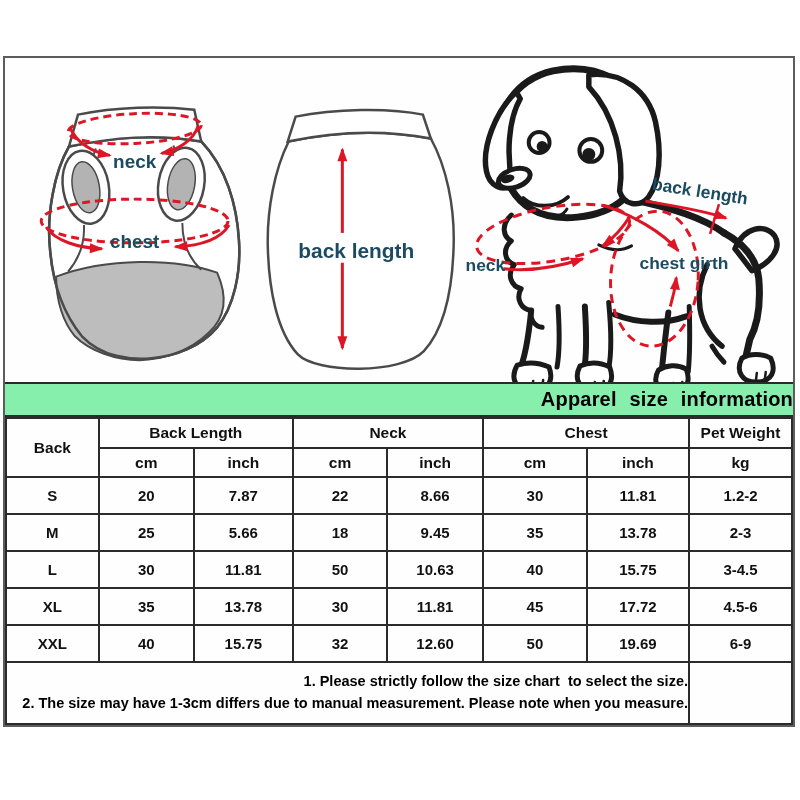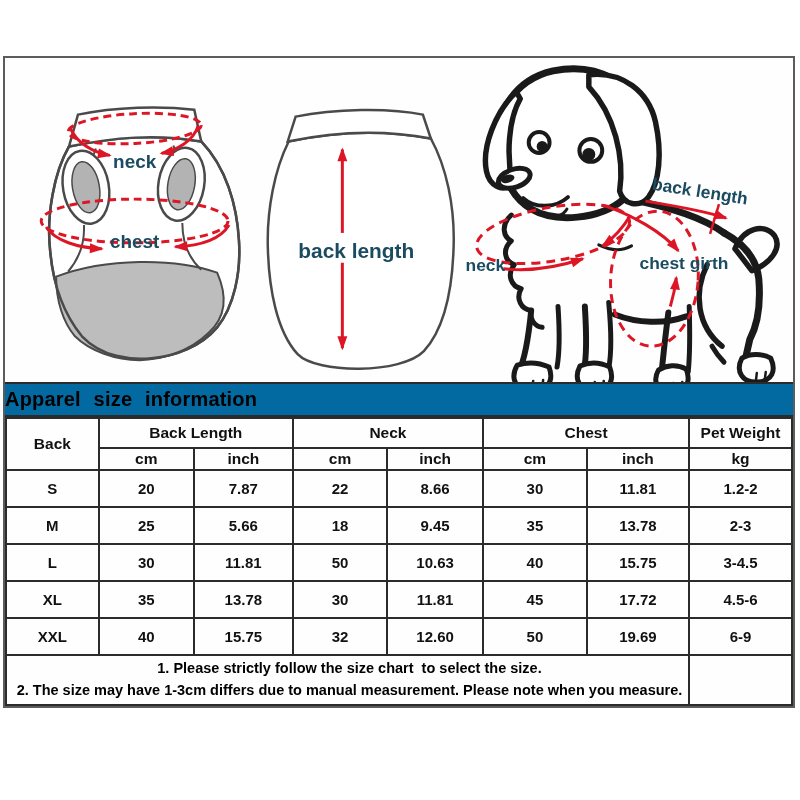--- a/index.html
+++ b/index.html
@@ -12,35 +12,35 @@
     position:absolute; left:3px; top:56px; width:792px;
     border:2px solid #5b5c5e; background:#fefefe;
   }
   .illus { position:relative; width:100%; height:324px; overflow:hidden; }
   .illus svg { display:block; width:100%; height:100%; }
   svg text {
     font-family:"Liberation Sans", sans-serif;
     font-weight:bold; fill:#1b4b61;
   }
   .title-bar {
-    height:35px; background:#0369a1;
+    height:35px; background:#86efac;
     border-top:2px solid #2b2b2b; border-bottom:2px solid #2b2b2b;
-    display:flex; align-items:center; justify-content:flex-start;
+    display:flex; align-items:center; justify-content:flex-end;
     font-size:20px; font-weight:bold; color:#000; word-spacing:7px;
     letter-spacing:0.2px;
   }
   table { width:100%; border-collapse:collapse; table-layout:fixed; }
   th, td {
     border:2px solid #2b2b2b; text-align:center; font-weight:bold;
     color:#111; padding:0;
   }
   thead th { font-size:15.5px; height:30px; }
-  thead tr.units th { height:22px; }
+  thead tr.units th { height:29px; }
   tbody td { font-size:15px; height:37px; }
-  tr.notes-row td { height:50px; text-align:center; vertical-align:middle; font-size:14.5px; }
+  tr.notes-row td { height:62px; text-align:right; vertical-align:middle; font-size:14.5px; }
   .notes-line { white-space:pre-wrap; padding-left:4px; line-height:1.5; color:#000; }
 </style>
 </head>
 <body>
 
 <div class="frame">
 
   <div class="illus">
     <svg viewBox="0 0 790 326" preserveAspectRatio="xMidYMid meet">
       <defs>

